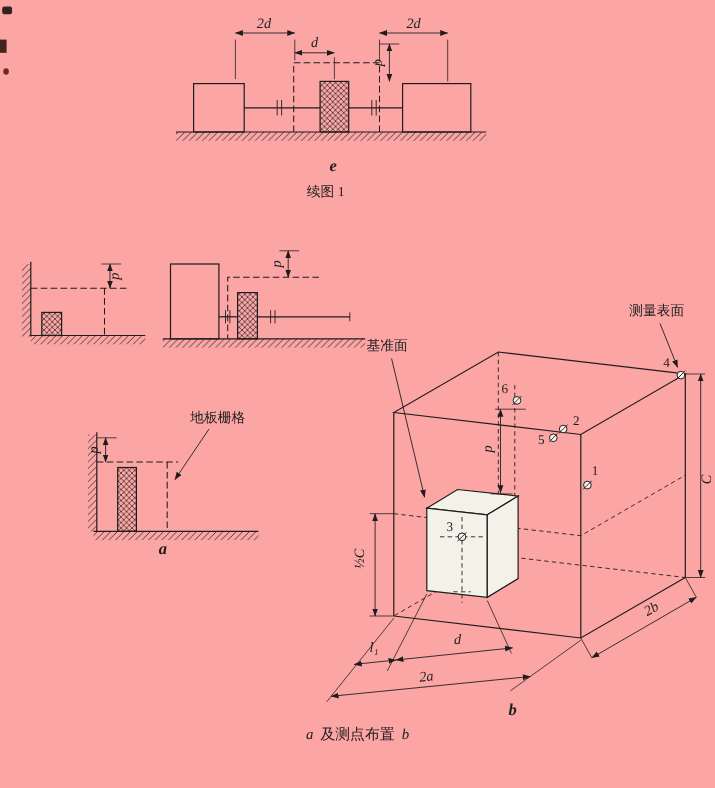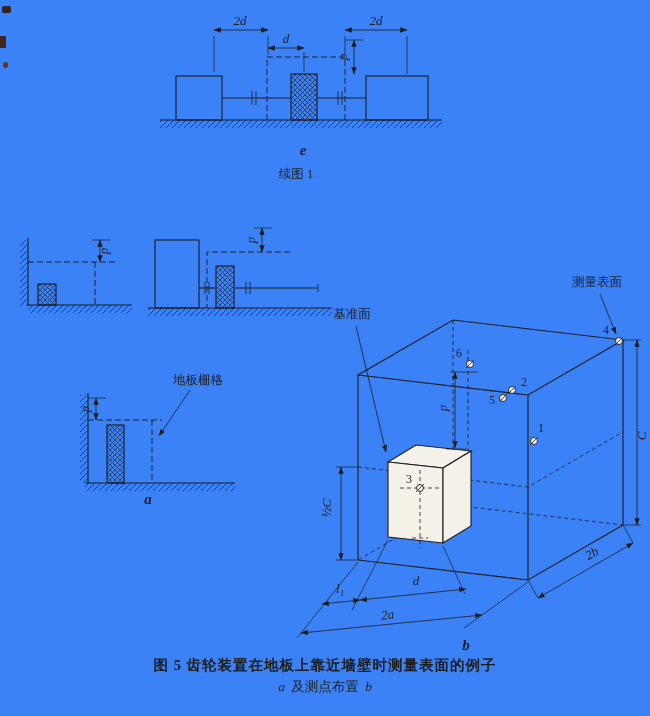--- a/index.html
+++ b/index.html
@@ -1,18 +1,18 @@
 <!DOCTYPE html>
 <html><head>
 <meta charset="utf-8">
 <style>
   html,body{margin:0;padding:0;background:#d8d4cb;}
   .page{
     position:relative;width:650px;height:716px;overflow:hidden;
-    background:#3b82f6;color:#1d1d1d;
+    background:#fca5a5;color:#1d1d1d;
     font-family:"Liberation Serif", serif;
   }
   .page svg{position:absolute;left:0;display:block;}
   #figE{top:0;}
   #figAB{top:200px;}
   
   .s    {stroke:#1d1d1d;stroke-width:1.1;fill:none;}
   .thin {stroke:#1d1d1d;stroke-width:0.8;fill:none;}
   .ext  {stroke:#1d1d1d;stroke-width:0.7;fill:none;}
   .dash {stroke:#1d1d1d;stroke-width:0.95;fill:none;stroke-dasharray:6 3;}
@@ -243,17 +243,16 @@
         <circle cx="619" cy="141" r="3.5" class="ptc"></circle>
           <line x1="615" y1="145" x2="623" y2="137" class="thin"></line>
         <text x="606" y="134" text-anchor="middle" class="num">4</text>
       </g>
 
       <text x="466" y="450" text-anchor="middle" class="figlab">b</text>
     </g>
   </svg>
 
   <div class="caption">
-    <div class="cap1">图 5  齿轮装置在地板上靠近墙壁时测量表面的例子</div>
     <div class="cap2"><span class="it">a</span><span> 及测点布置 </span><span class="it">b</span></div>
   </div>
 
 </div>
 
 </body></html>

